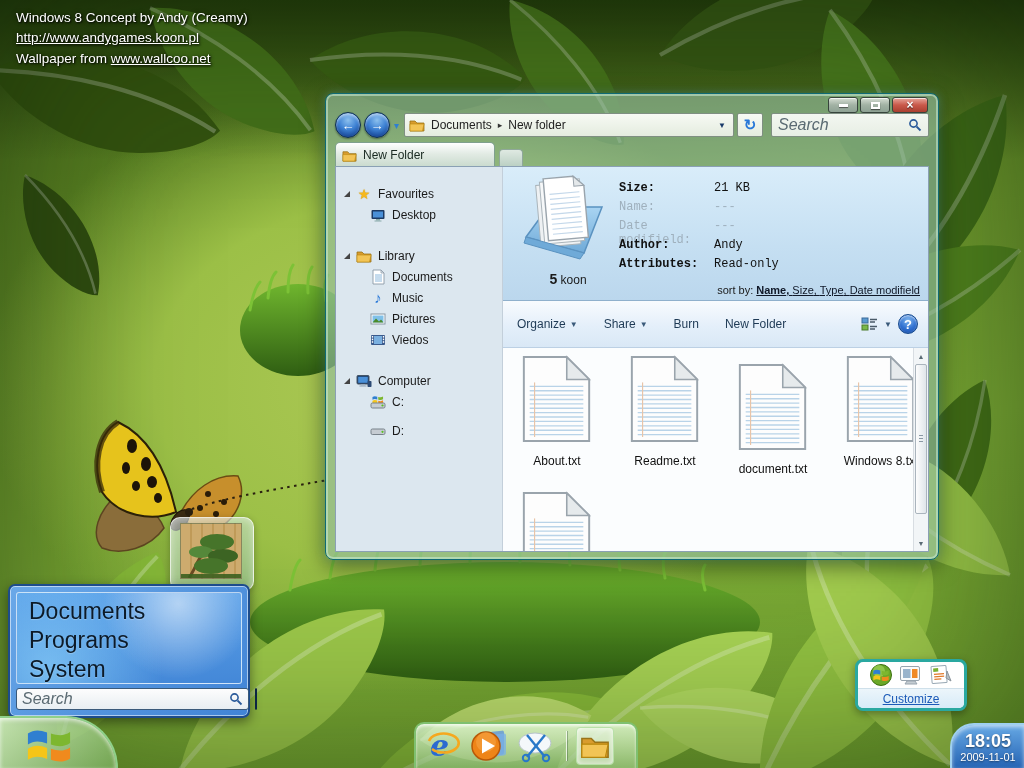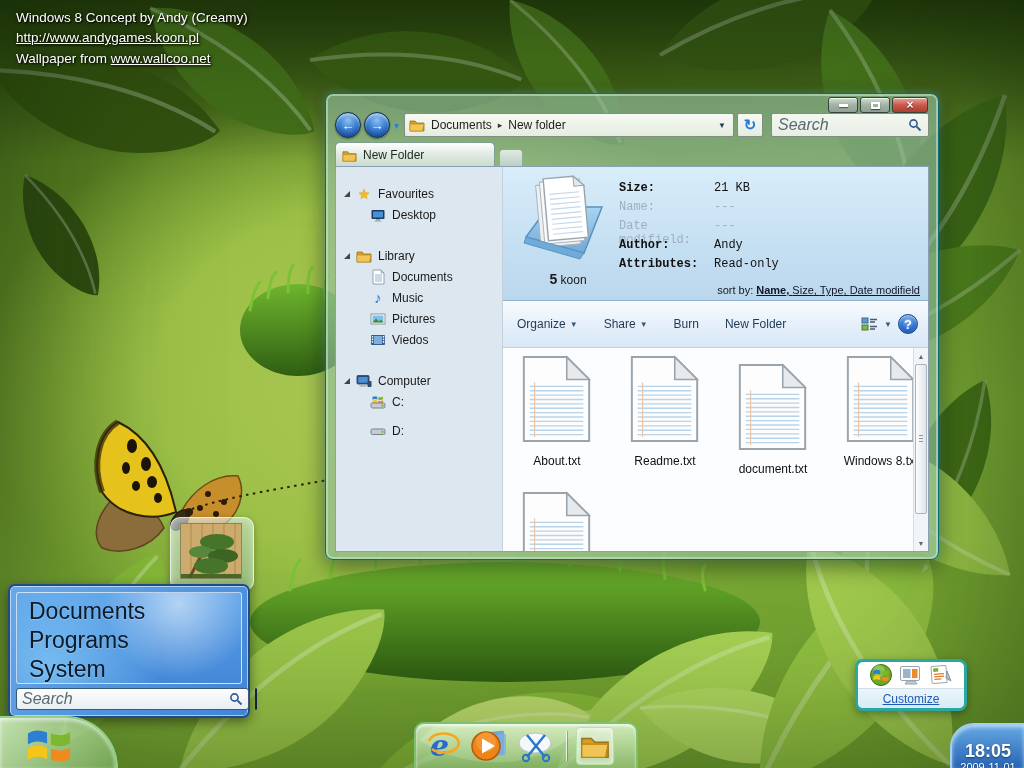--- a/index.html
+++ b/index.html
@@ -157,21 +157,21 @@
     display:flex; align-items:center; padding:0 9px; gap:9px;
     box-shadow:inset 0 2px 3px rgba(255,255,255,.7); }
   .dock-sep{ width:1px; height:30px; background:rgba(255,255,255,.75); box-shadow:1px 0 0 rgba(60,90,60,.4); }
   .dock-active{ width:38px; height:38px; border:1px solid #b8e0a8; border-radius:4px;
     background:rgba(255,255,255,.4); display:flex; align-items:center; justify-content:center;
     box-shadow:inset 0 0 6px rgba(255,255,255,.8); }
   .scissor-wrap{ width:40px; height:34px; position:relative; display:flex; align-items:center; justify-content:center; }
 
   .clock{ position:absolute; right:0; bottom:0; width:74px; height:45px; z-index:6;
     border-top-left-radius:24px; border:2px solid #9fd0f0; border-right:none; border-bottom:none;
-    background:linear-gradient(#66a8e4,#2664b4); color:#fff; text-align:center; padding-top:16px;
+    background:linear-gradient(#66a8e4,#2664b4); color:#fff; text-align:center; padding-top:6px;
     box-shadow:inset 0 2px 4px rgba(255,255,255,.6);margin-top:8px; }
   .clock .time{ font-size:18px; font-weight:bold; line-height:20px; text-shadow:0 1px 2px rgba(0,0,0,.5); }
   .clock .date{ font-size:11px; text-shadow:0 1px 2px rgba(0,0,0,.5); }
 
   .traypanel{ position:absolute; left:855px; top:659px; width:112px; height:52px; z-index:6;
     background:#fff; border:3px solid #2aa8a0; border-radius:8px; box-shadow:0 3px 9px rgba(0,0,0,.35);
     display:flex; flex-direction:column; overflow:hidden; }
   .tray-icons{ flex:1; display:flex; align-items:center; justify-content:space-around; padding:0 8px; }
   .tray-bottom{ height:20px; border-top:1px solid #cfe0ea; background:linear-gradient(#ecf5fb,#d7ebf8);
     display:flex; align-items:center; justify-content:center; }

